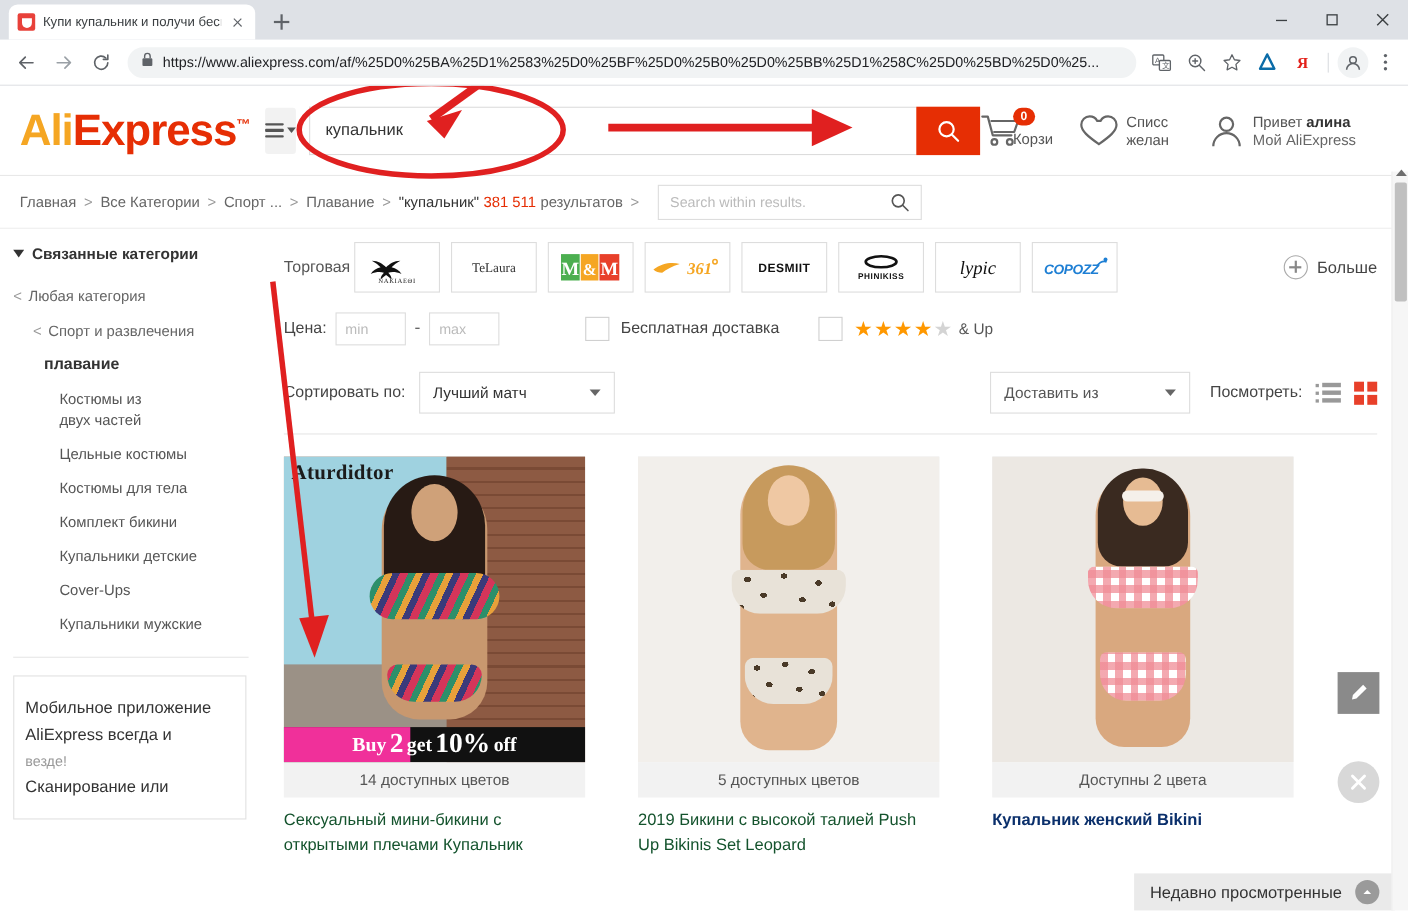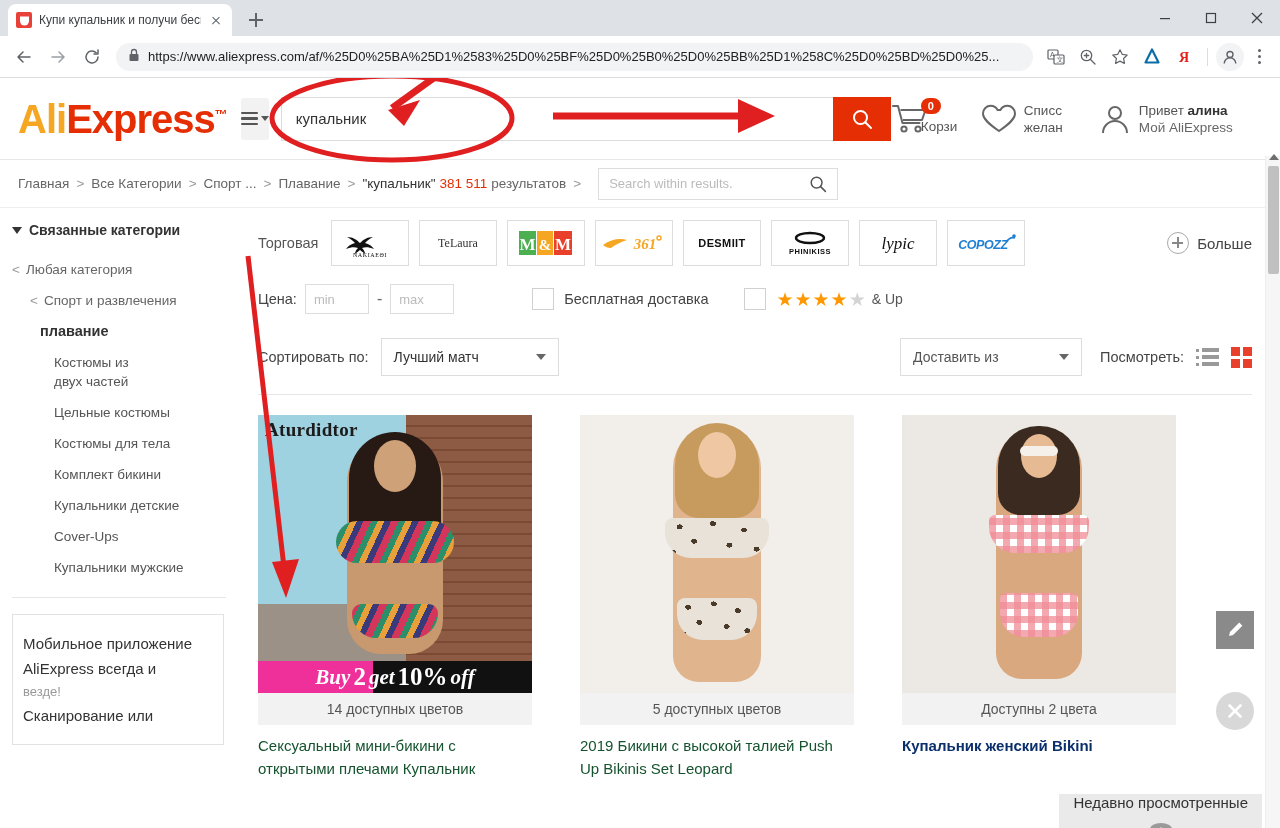--- a/index.html
+++ b/index.html
@@ -165,21 +165,21 @@
   .side-rule { height: 1px; background: #e6e6e6; margin: 14px 10px 0 0; }
   .promo-box {
     margin: 16px 12px 0 0; border: 1px solid #e2e2e2; padding: 16px 10px; text-align: left;
   }
   .promo-box .l1 { font-size: 15px; color: #333; line-height: 25px; }
   .promo-box .l2 { font-size: 13px; color: #999; line-height: 22px; }
   .promo-box .l3 { font-size: 15px; color: #333; line-height: 25px; }
 
   .content { flex: 1 1 auto; padding: 12px 28px 0 22px; min-width: 0; }
 
-  .filter-row { display: flex; align-items: center; gap: 13px; margin-bottom: 3px; }
+  .filter-row { display: flex; align-items: center; gap: 4px; margin-bottom: 3px; }
   .filter-label { font-size: 14.5px; color: #555; white-space: nowrap; }
   .brand-strip { display: flex; gap: 10px; align-items: center; }
   .brand-tile {
     width: 78px; height: 46px; border: 1px solid #ddd; background: #fff;
     display: flex; align-items: center; justify-content: center; overflow: hidden;
   }
   .brand-tile svg { display:block; }
   .more-btn { display: flex; align-items: center; gap: 8px; margin-left: auto; white-space: nowrap; }
   .more-circle {
     width: 22px; height: 22px; border-radius: 50%; border: 1.5px solid #aaa; position: relative;
@@ -272,21 +272,21 @@
   .img1-wm {
     position:absolute; left:7px; top:4px; font-family:"Liberation Serif", serif;
     font-size:19px; color:#1b1b1b; font-weight:700; letter-spacing:0.3px;
   }
   .img1-banner {
     position:absolute; left:0; right:0; bottom:0; height:32px; background:#111;
     display:flex; align-items:center; justify-content:center; gap:3px; overflow:hidden;
   }
   .img1-banner .pink { position:absolute; left:0; top:0; bottom:0; width:42%; background:#f0309a; }
   .img1-banner span { position:relative; color:#fff; font-family:"Liberation Serif", serif;
-                      font-style:italic; font-weight:700; font-size:21px; }
+                      font-weight:700; font-size:18px; }
   .img1-banner .big { font-size:25px; font-style:normal; }
 
   .img2-bg { position:absolute; inset:0; background:#f2efeb; }
   .img2-body {
     position:absolute; left:50%; top:4%; transform:translateX(-50%);
     width:88px; height:92%; background:#e0b48d; border-radius:42px 42px 26px 26px;
   }
   .img2-hair {
     position:absolute; left:50%; top:3%; transform:translateX(-50%);
     width:84px; height:34%; background:#c79a5d; border-radius:42px 42px 24px 24px;
@@ -352,22 +352,22 @@
     position: absolute; right: 26px; top: 533px; width: 38px; height: 38px;
     background: #8a8a8a; display: flex; align-items: center; justify-content: center;
   }
   .float-close {
     position: absolute; right: 26px; top: 614px; width: 38px; height: 38px; border-radius: 50%;
     background: #d8d8d8; display: flex; align-items: center; justify-content: center;
   }
 
   
   .recent-bar {
-    position: absolute; right: 18px; bottom: 0; height: 34px; background: #eaeaea;
-    display: flex; align-items: center; gap: 12px; padding: 0 14px; flex-direction: column;
+    position: absolute; right: 12px; bottom: 0; height: 34px; background: #eaeaea;
+    display: flex; align-items: center; gap: 12px; padding: 0 14px;
   }
   .recent-bar .txt { font-size: 15px; color: #333; white-space: nowrap; }
   .recent-chevron {
     width: 22px; height: 22px; border-radius: 50%; background: #9a9a9a;
     display:flex; align-items:center; justify-content:center;
   }
 
   
   .pg-scroll { position:absolute; right:0; top:78px; width:15px; bottom:0; background:#f6f6f6;
                border-left:1px solid #eee; }

